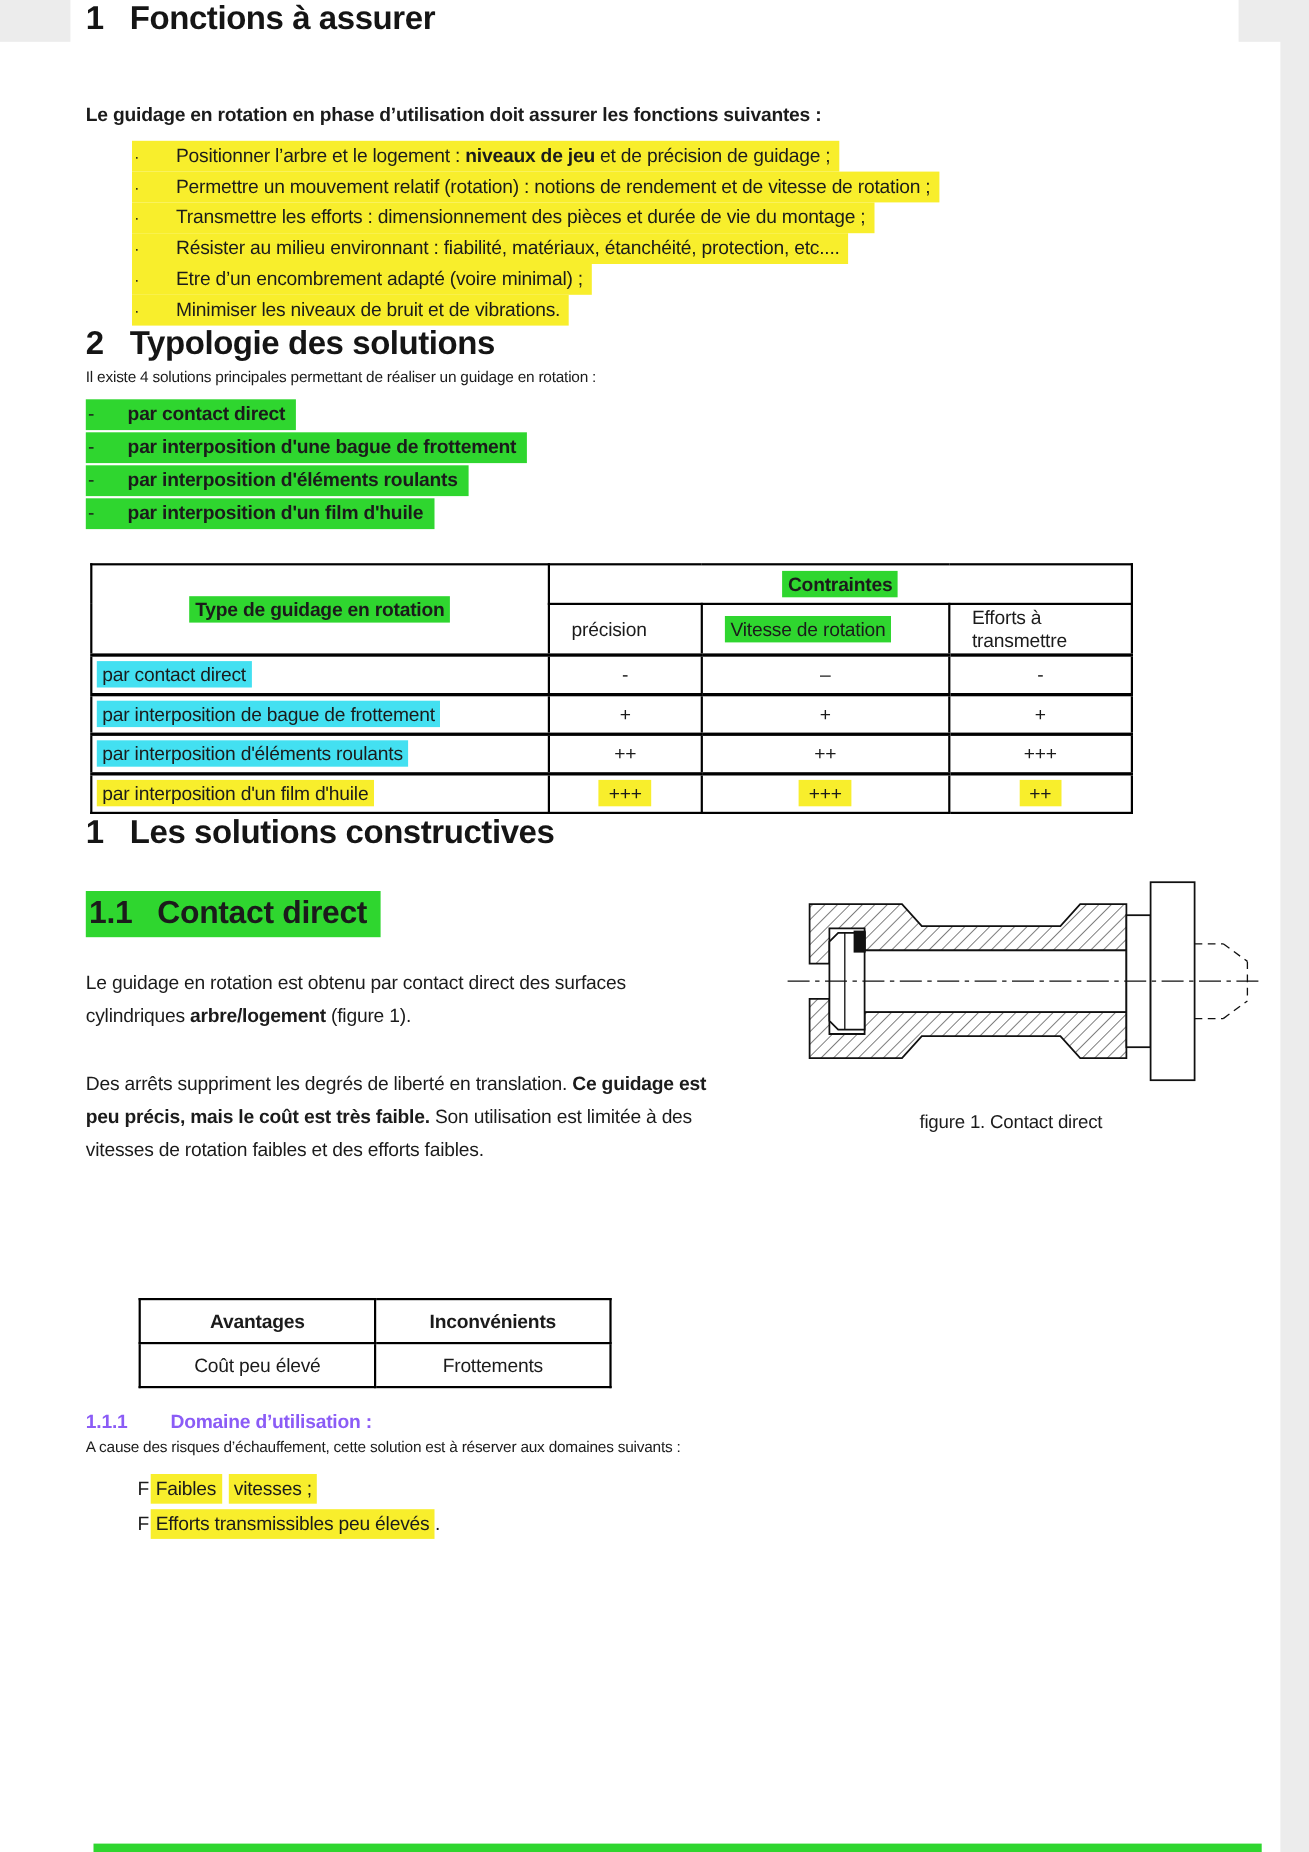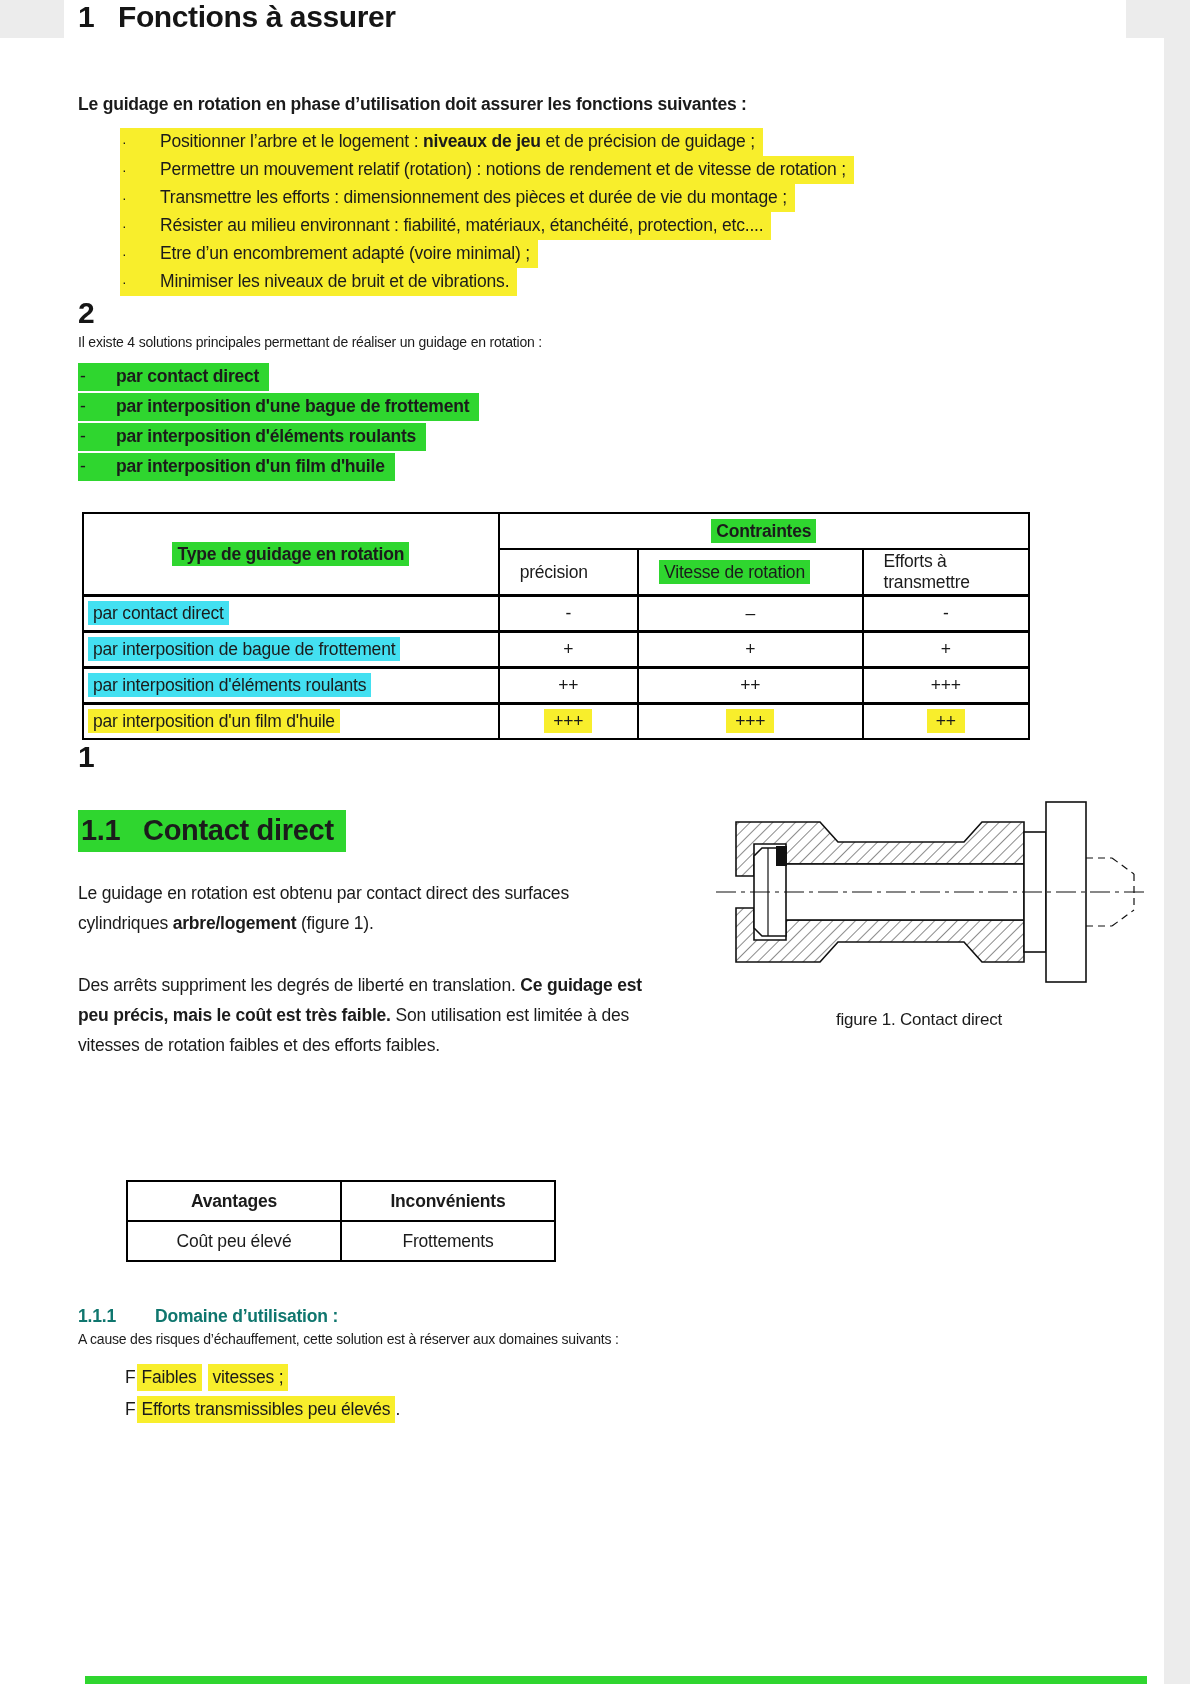--- a/index.html
+++ b/index.html
@@ -60,21 +60,21 @@
   .para{width:566px;font-size:17.5px;line-height:30px;margin-top:32px;}
   .para.first{margin-top:26px;}
   .figure{position:absolute;top:-22px;right:-26px;width:474px;text-align:center;}
   .figure svg{display:block;}
   .fig-caption{margin-top:10px;font-size:17px;color:#1b1b1b;}
 
   table.mini{margin-top:120px;margin-left:48px;border-collapse:collapse;font-size:17.5px;}
   table.mini td{border:2px solid #000;width:210px;height:36px;text-align:center;}
   table.mini .mh{font-weight:700;}
 
-  .h3{margin-top:44px;display:flex;font-size:17.5px;font-weight:700;color:#0f766e;letter-spacing:-0.2px;}
+  .h3{margin-top:20px;display:flex;font-size:17.5px;font-weight:700;color:#8b5cf6;letter-spacing:-0.2px;}
   .h3num{flex:none;width:77px;}
 
   .f-list{margin-top:10px;}
   .f-row{height:32px;display:flex;align-items:center;padding-left:47px;font-size:17.5px;}
   .f-mark{color:#1b1b1b;margin-right:1px;}
   .f-hl{padding:3px 5px;}
   .f-gap{width:6px;}
 
   .bottom-bar{position:absolute;left:85px;top:1676px;width:1062px;height:8px;background:#2fd62f;}
 </style>
@@ -129,20 +129,21 @@
       <div class="b-row">
         <span class="b-line hl-y">
           <span class="b-dot">·</span>
           <span>Minimiser les niveaux de bruit et de vibrations.</span>
         </span>
       </div>
     </div>
 
     <h1 class="doc h1-typologie">
       <span class="h1num">2</span>
+      <span>Typologie des solutions</span>
     </h1>
 
     <div class="intro">Il existe 4 solutions principales permettant de réaliser un guidage en rotation :</div>
 
     <div class="g-list">
       <div class="g-row">
         <span class="g-line hl-g">
           <span class="g-dash">-</span>
           <span class="g-text">par contact direct</span>
         </span>
@@ -208,20 +209,21 @@
           <td class="c1"><span class="cell-hl hl-y">par interposition d'un film d'huile</span></td>
           <td class="cv"><span class="val-hl hl-y">+++</span></td>
           <td class="cv"><span class="val-hl hl-y">+++</span></td>
           <td class="cv"><span class="val-hl hl-y">++</span></td>
         </tr>
       </tbody>
     </table>
 
     <h1 class="doc h1-constructives">
       <span class="h1num">1</span>
+      <span>Les solutions constructives</span>
     </h1>
 
     <div class="sec11">
       <div>
         <span class="h2line hl-g">
           <span class="h2num">1.1</span>
           <span>Contact direct</span>
         </span>
       </div>
 

